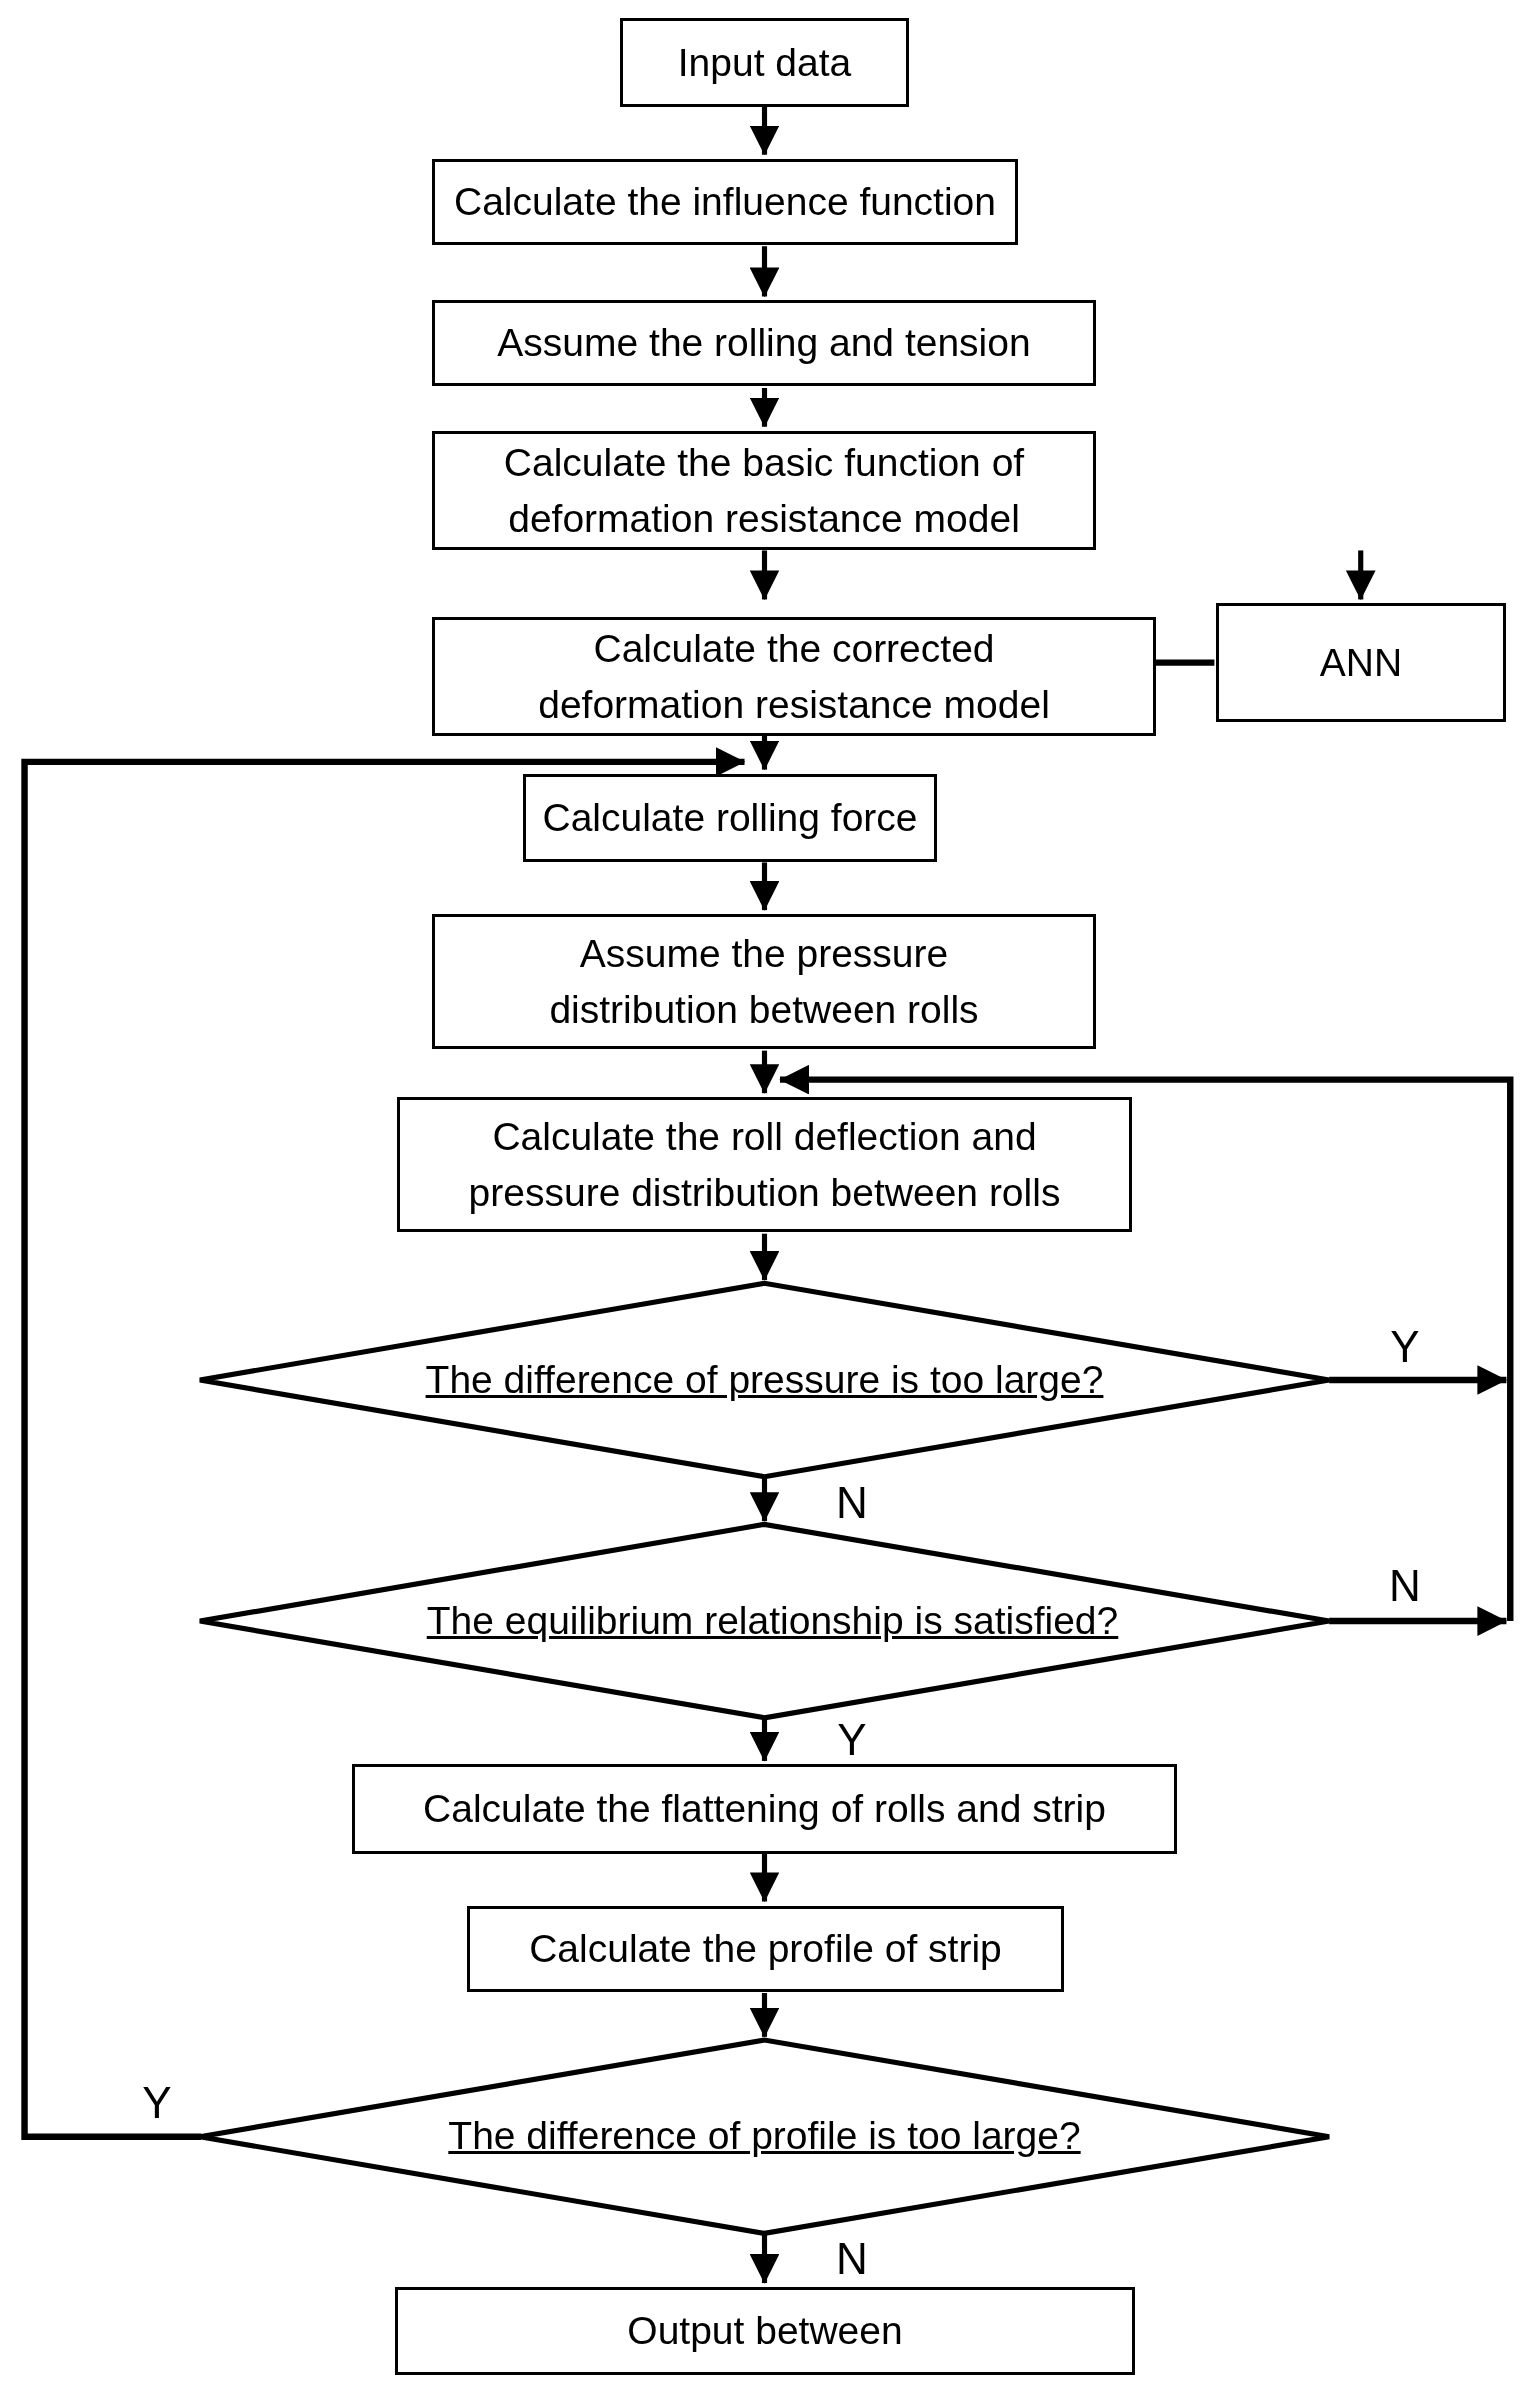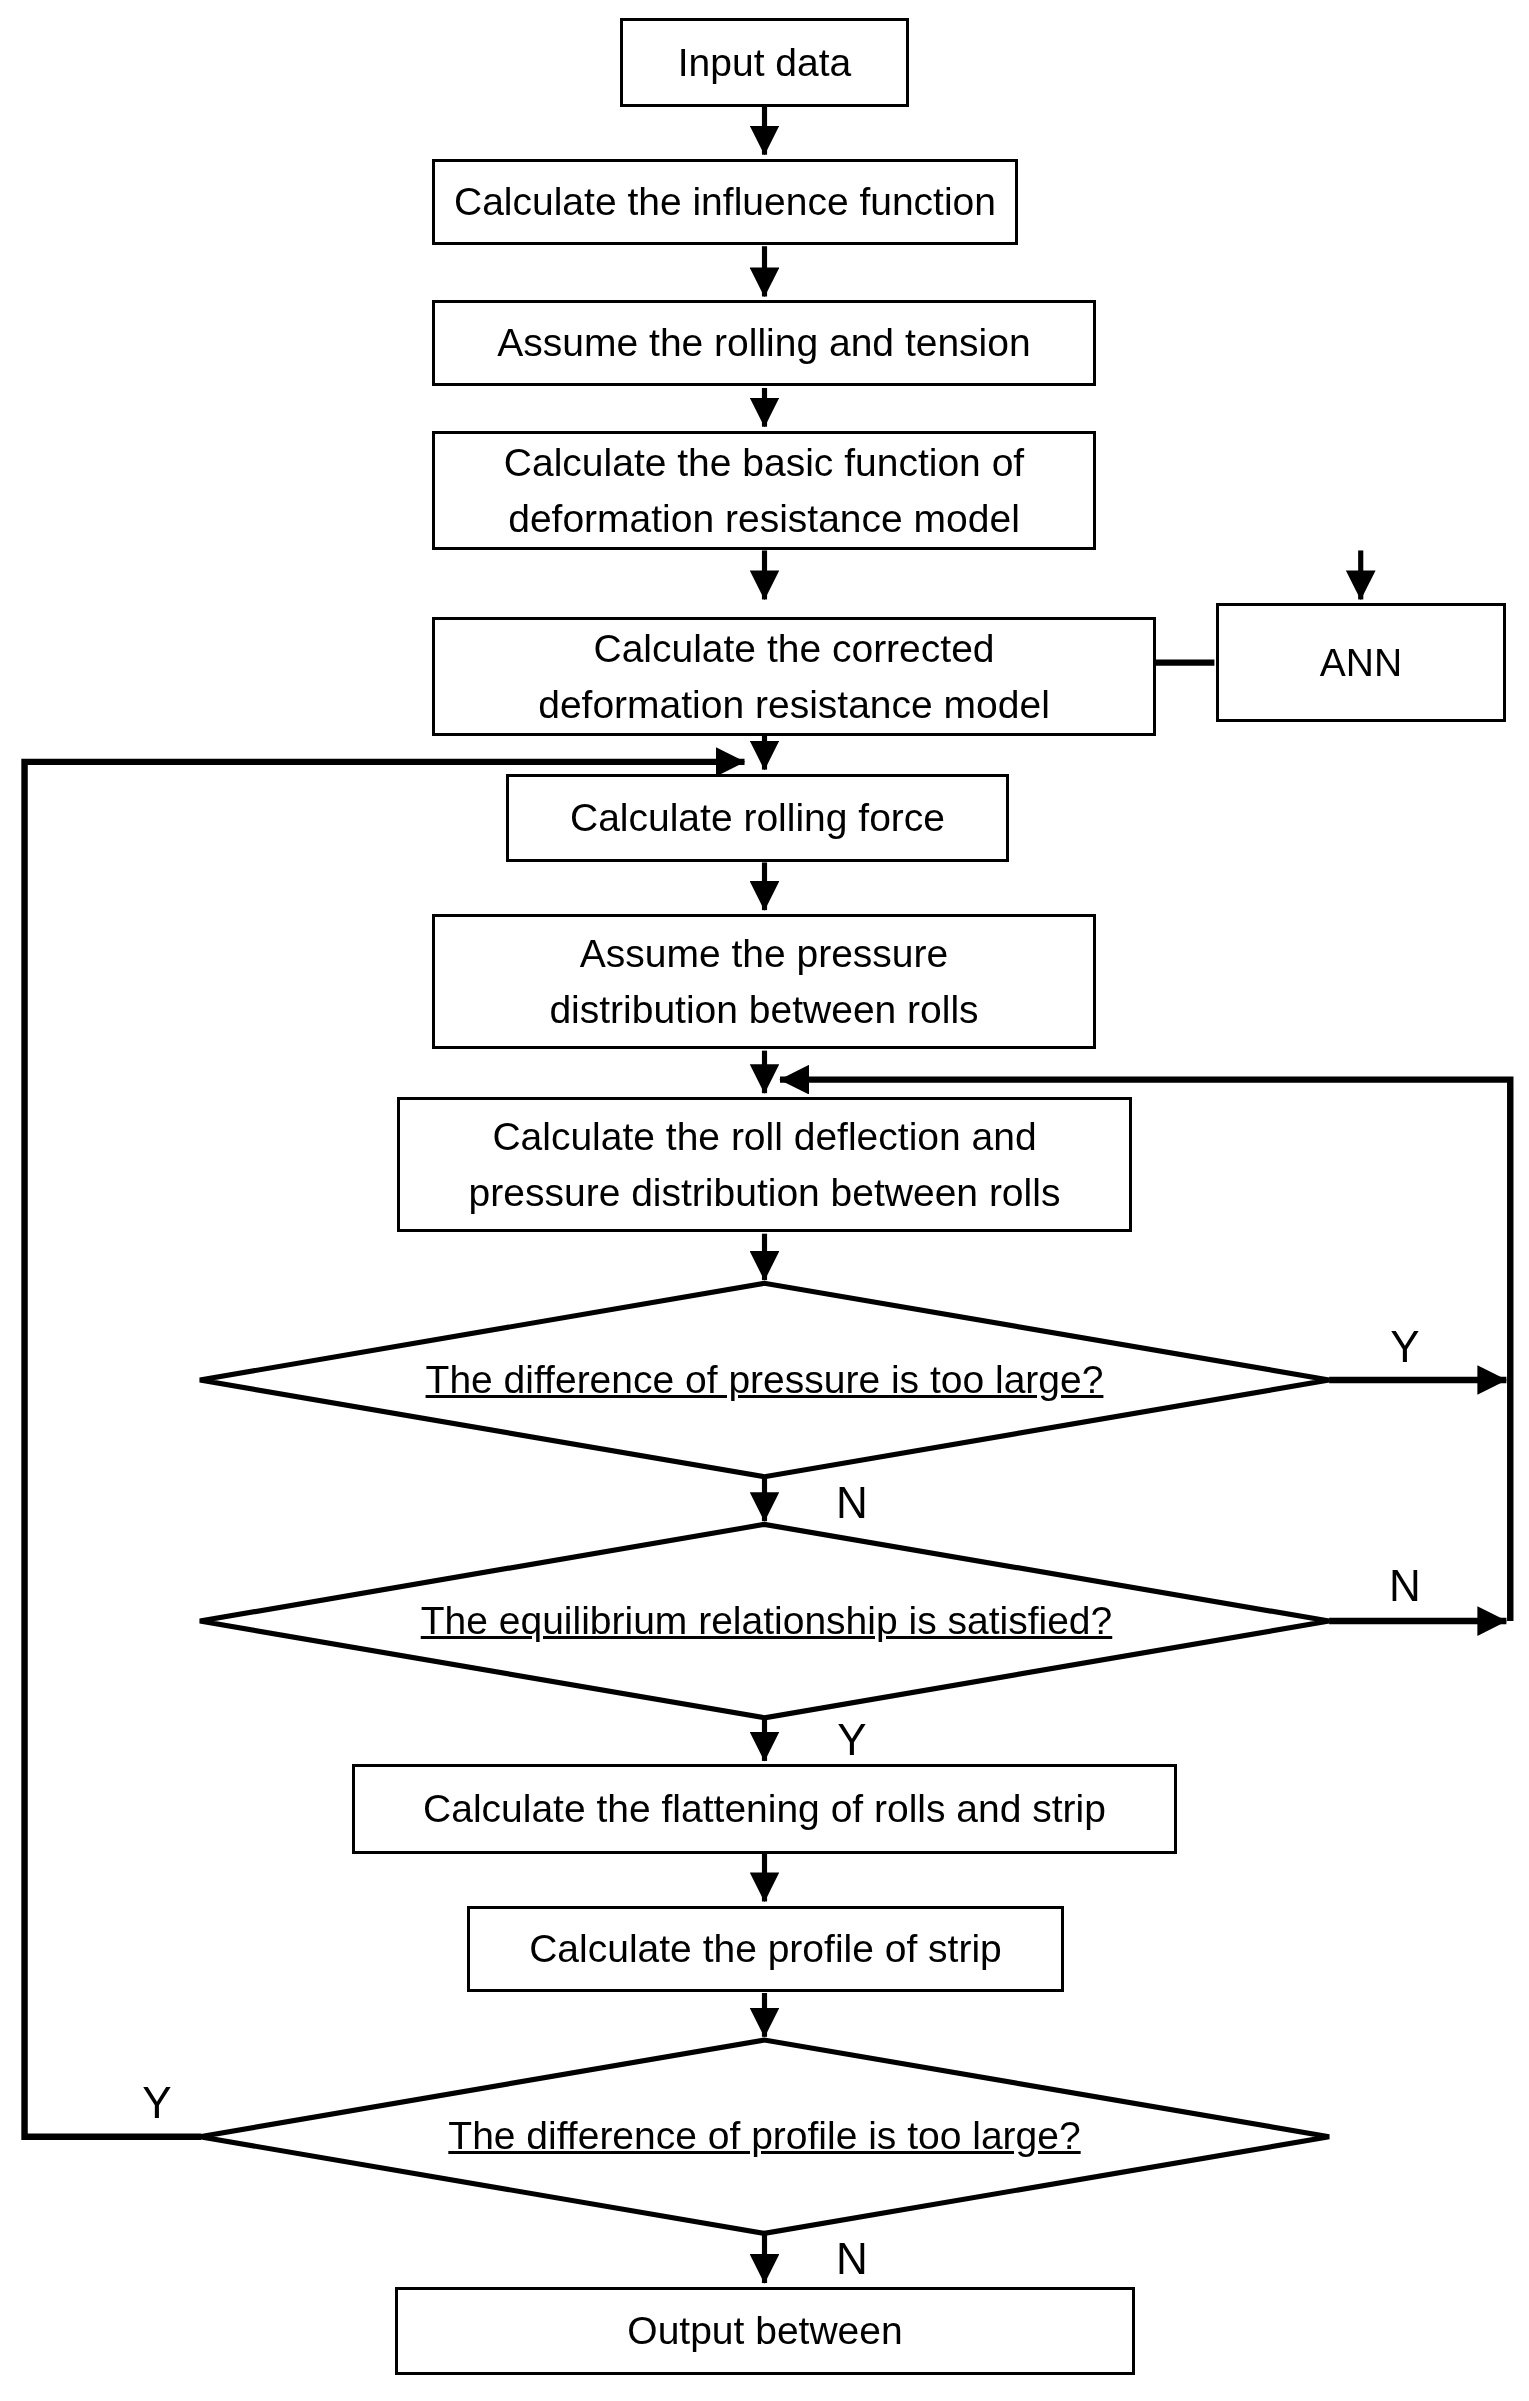--- a/index.html
+++ b/index.html
@@ -82,37 +82,37 @@
 
   <div class="box" style="left:432px;top:431px;width:664px;height:119px">Calculate the basic function of
 deformation resistance model</div>
 
 
   <div class="box" style="left:432px;top:617px;width:724px;height:119px">Calculate the corrected
 deformation resistance model</div>
 
   <div class="box" style="left:1216px;top:603px;width:290px;height:119px">ANN</div>
 
-  <div class="box" style="left:506px;top:774px;width:503px;height:88px">Calculate rolling force</div>
+  <div class="box" style="left:523px;top:774px;width:414px;height:88px">Calculate rolling force</div>
 
   <div class="box" style="left:432px;top:914px;width:664px;height:135px">Assume the pressure
 distribution between rolls</div>
 
   <div class="box" style="left:397px;top:1097px;width:735px;height:135px">Calculate the roll deflection and
 pressure distribution between rolls</div>
 
   <div class="box" style="left:352px;top:1764px;width:825px;height:90px">Calculate the flattening of rolls and strip</div>
 
   <div class="box" style="left:467px;top:1906px;width:597px;height:86px">Calculate the profile of strip</div>
 
   <div class="box" style="left:395px;top:2287px;width:740px;height:88px">Output between</div>
 
   <div class="dtext" style="left:200px;top:1284px;width:1129px;height:193px">The difference of pressure is too large?</div>
 
-  <div class="dtext" style="left:202px;top:1525px;width:1129px;height:193px">The equilibrium relationship is satisfied?</div>
+  <div class="dtext" style="left:208px;top:1525px;width:1129px;height:193px">The equilibrium relationship is satisfied?</div>
 
   <div class="dtext" style="left:200px;top:2040px;width:1129px;height:193px">The difference of profile is too large?</div>
 
   <div class="elabel" style="left:1405px;top:1347px">Y</div>
   <div class="elabel" style="left:852px;top:1503px">N</div>
   <div class="elabel" style="left:1405px;top:1586px">N</div>
   <div class="elabel" style="left:852px;top:1740px">Y</div>
   <div class="elabel" style="left:157px;top:2103px">Y</div>
   <div class="elabel" style="left:852px;top:2259px">N</div>
 

